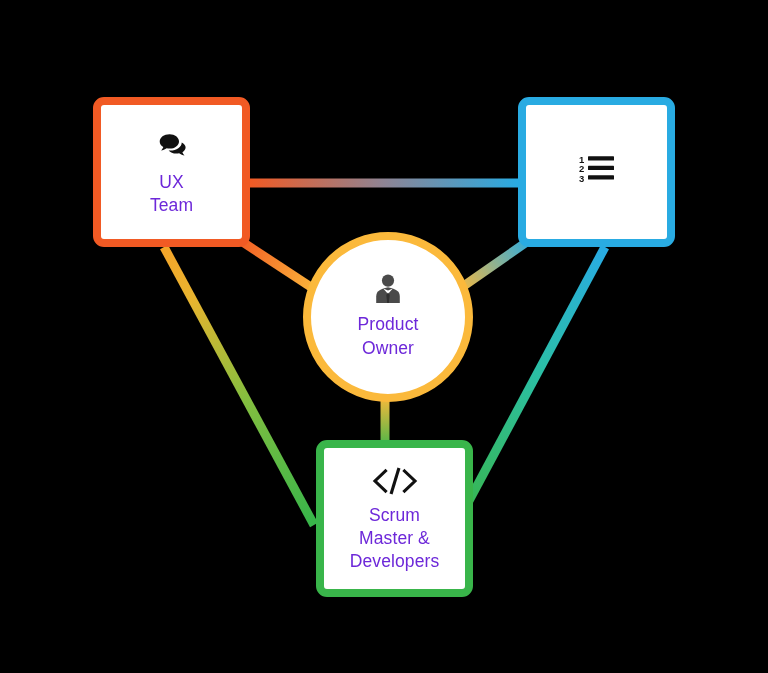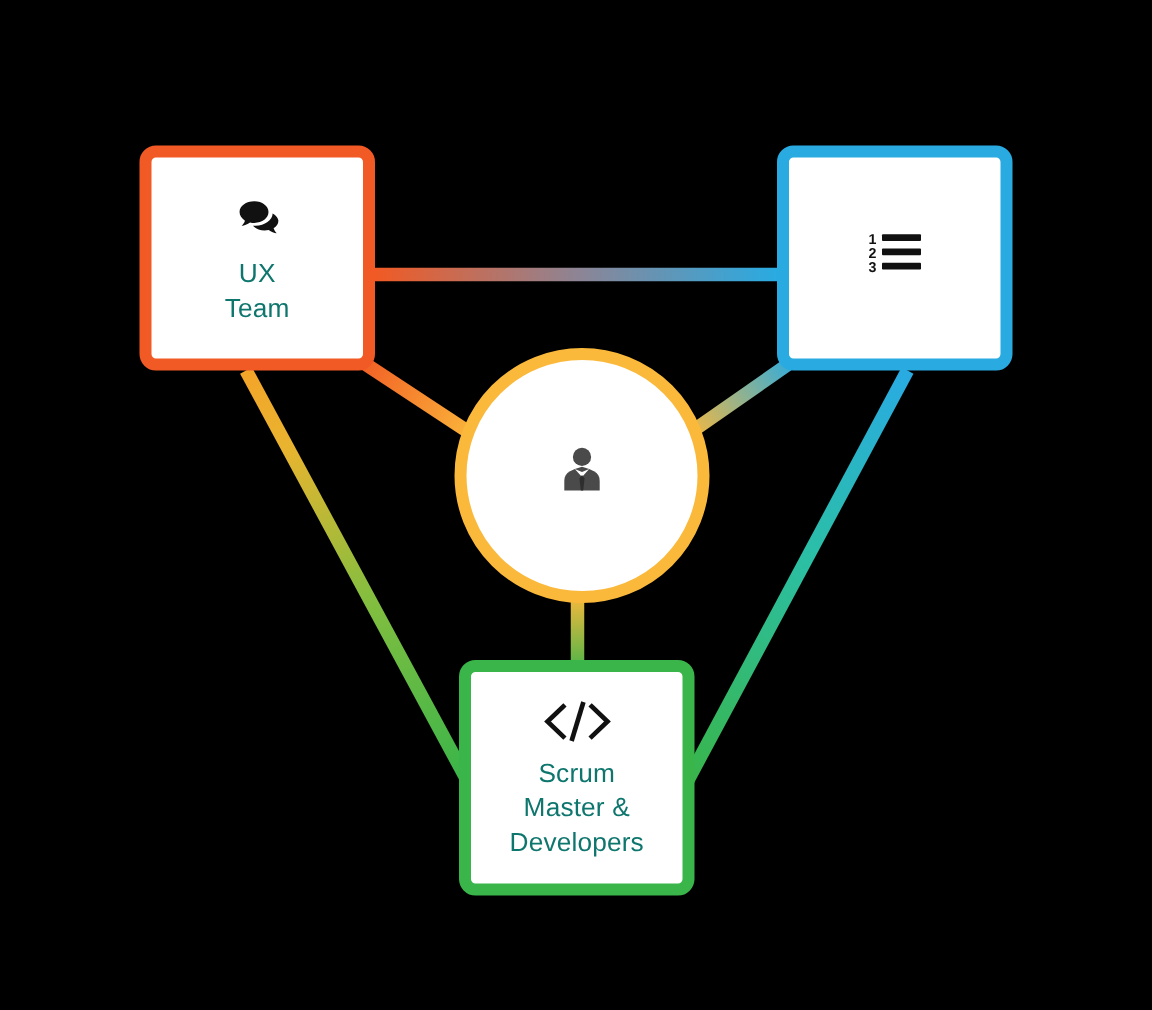--- a/index.html
+++ b/index.html
@@ -47,40 +47,40 @@
   }
   .node-icon {
     display: flex;
     align-items: center;
     justify-content: center;
     color: #3f3f3f;
     margin-bottom: 9px;
     height: 34px;
   }
   .node-label {
-    color: #0f766e;
+    color: #6d28d9;
     font-size: 17.5px;
     line-height: 23px;
     text-align: center;
     font-weight: 400;
     letter-spacing: 0.1px;
     white-space: pre-line;
   }
   
   #node-ux-team {
     left: 93px; top: 97px; width: 157px; height: 150px;
   }
   #node-business-analysts {
     left: 518px; top: 97px; width: 157px; height: 150px;
   }
   #node-product-owner {
     left: 303px; top: 232px; width: 170px; height: 170px;
   }
   #node-scrum {
-    left: 306px; top: 440px; width: 157px; height: 157px;
+    left: 316px; top: 440px; width: 157px; height: 157px;
   }
   #node-product-owner .node-label { line-height: 24px; }
   #node-scrum .node-label { line-height: 23px; }
 </style>
 </head>
 <body>
 
 <div id="stage">
 
   <svg id="connectors" viewBox="0 0 768 673" width="768" height="673" aria-hidden="true">
@@ -165,20 +165,22 @@
   <div class="node node-circle" id="node-product-owner" style="border-color:#FBB93B;">
     <span class="node-icon" style="height:30px;margin-bottom:8px;">
       <svg width="28" height="30" viewBox="0 0 28 30" fill="#4A4A4A" aria-hidden="true">
         <circle cx="14" cy="6.6" r="6.1"></circle>
         <path d="M14 13.2 L9.2 14.6 L6.0 16.1 C3.4 17.4 2.2 19.6 2.2 22.6 V29 H25.8
                  V22.6 C25.8 19.6 24.6 17.4 22.0 16.1 L18.8 14.6 Z"></path>
         <path d="M9.2 14.6 L14 20.0 L18.8 14.6 L14 16.6 Z" fill="#FFFFFF"></path>
         <path d="M14 18.6 L12.3 21.0 L13.2 29 H14.8 L15.7 21.0 Z" fill="#2E2E2E"></path>
       </svg>
     </span>
+    <div class="node-label">Product
+Owner</div>
   </div>
 
   <div class="node node-box" id="node-scrum" style="border-color:#39B54A;">
     <span class="node-icon" style="height:32px;margin-bottom:7px;">
       <svg width="48" height="30" viewBox="0 0 48 30" aria-hidden="true">
         <g fill="none" stroke="#111111" stroke-width="3.1" stroke-linecap="square" stroke-linejoin="miter">
           <polyline points="14.5,5 4,15 14.5,25"></polyline>
           <polyline points="33.5,5 44,15 33.5,25"></polyline>
           <line x1="27.5" y1="3.5" x2="20.5" y2="26.5"></line>
         </g>

